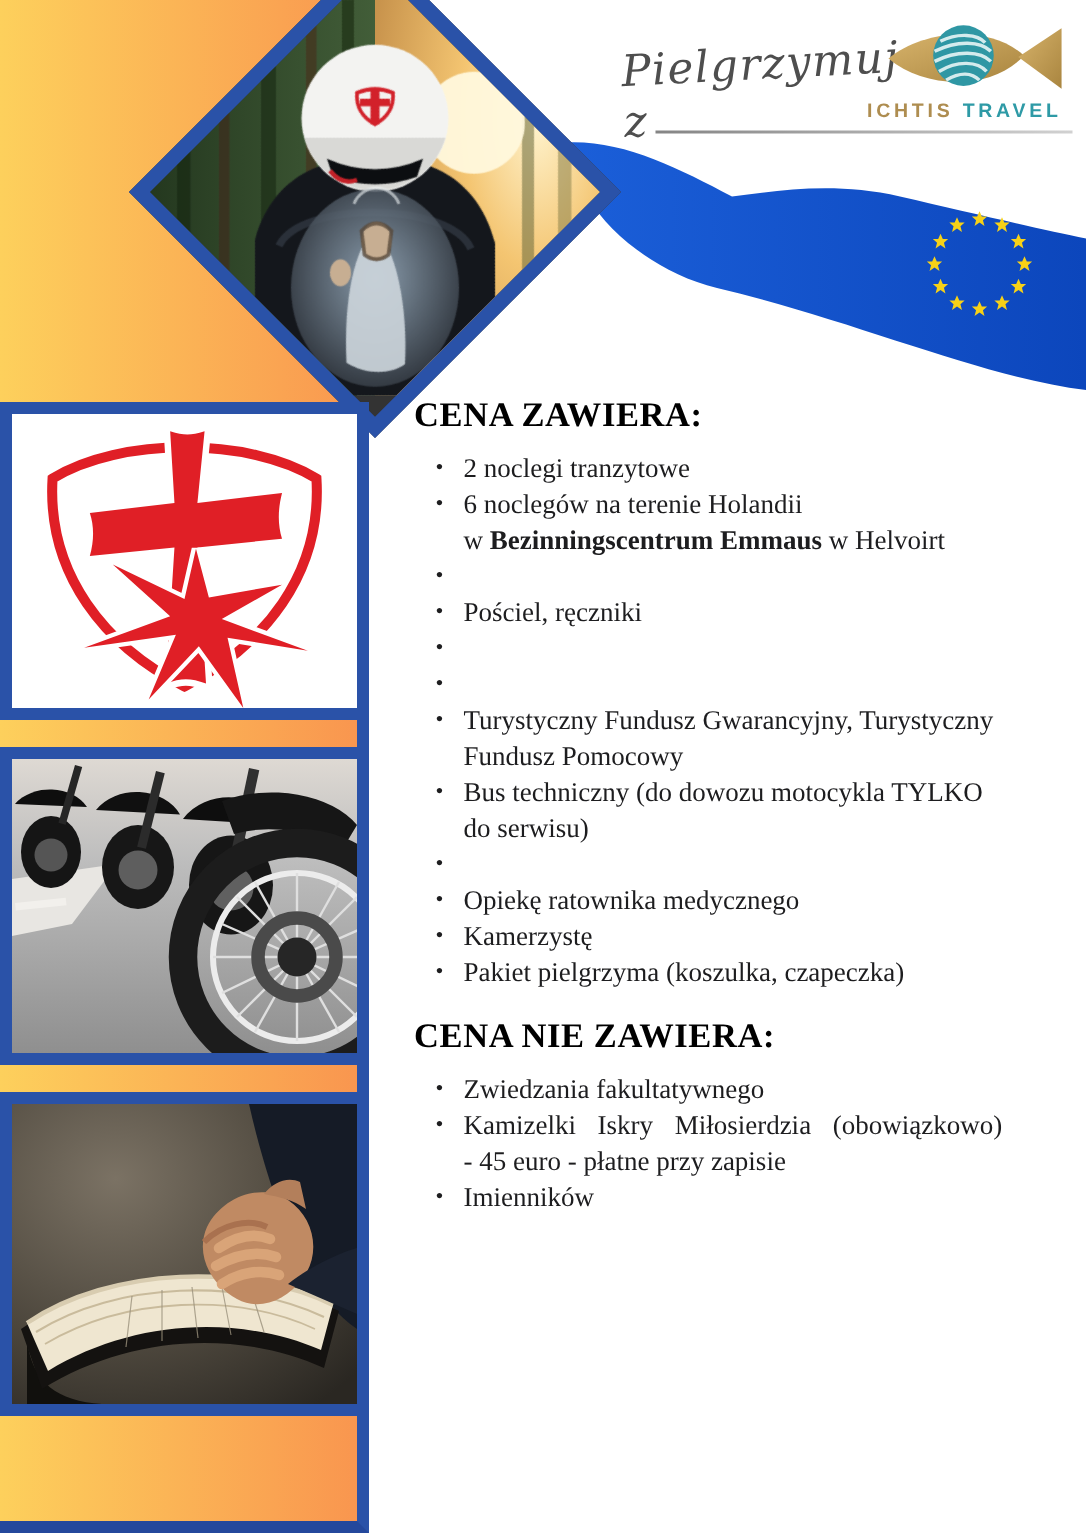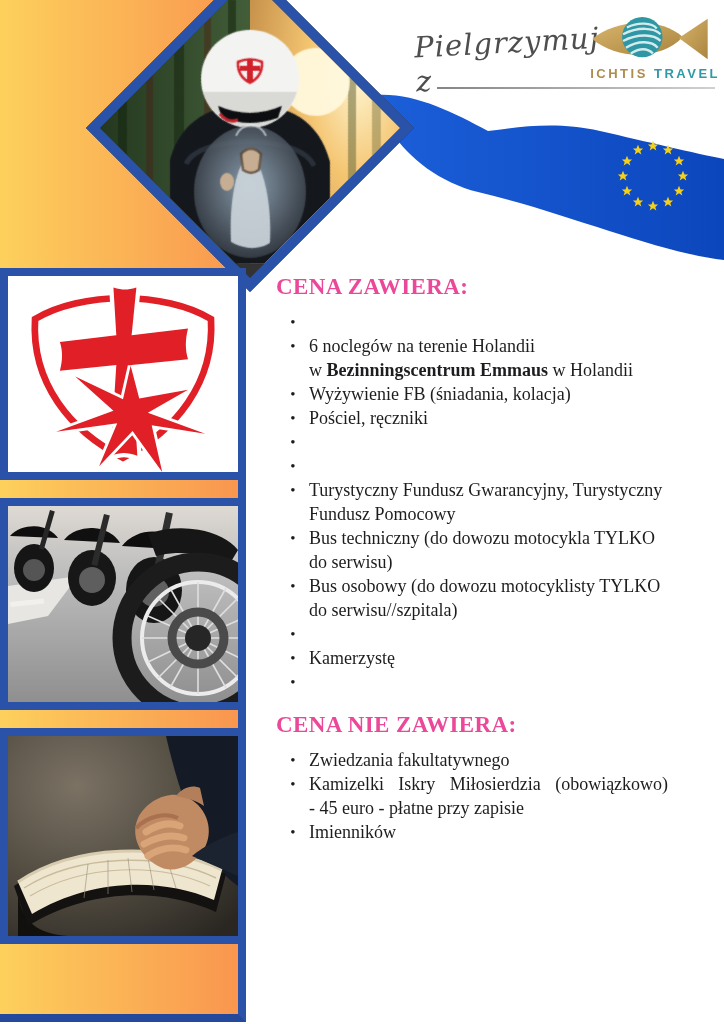--- a/index.html
+++ b/index.html
@@ -17,41 +17,41 @@
   .diamond{position:absolute;left:134px;top:12px;width:212px;height:212px;
     transform:rotate(45deg);border:10px solid #2A52A8;overflow:hidden;background:#333;}
   .diamond-inner{position:absolute;left:-54px;top:-54px;width:300px;height:300px;
     transform:rotate(-45deg);}
 
   
   .script-brand{position:absolute;left:415px;top:26px;width:170px;
     font-family:"DejaVu Serif",serif;font-style:italic;font-size:29px;color:#4e4e4e;
     transform:rotate(-3deg);letter-spacing:1px;}
   .fish-logo{position:absolute;left:584px;top:14px;width:132px;height:50px;}
-  .logo-line{position:absolute;left:578px;top:66px;width:142px;text-align:right;
+  .logo-line{position:absolute;left:578px;top:66px;width:142px;text-align:left;
     font-family:"Liberation Sans",sans-serif;font-weight:700;font-size:13px;letter-spacing:2.5px;}
   .logo-w1{color:#AE8D50;}  .logo-w2{color:#2E9AA6;}
   .brand-divider{position:absolute;left:437px;top:87px;width:278px;height:2px;
     background:linear-gradient(90deg,#6f6f6f,#c9c9c9);opacity:.85;}
 
   
   .left-col{position:absolute;left:0;top:268px;width:246px;height:754px;box-sizing:border-box;
     background:linear-gradient(90deg,#FDD05C 0%,#F9964F 100%);
     border-right:8px solid #2A52A8;border-bottom:8px solid #24489C;}
   .frame{position:absolute;left:0;width:246px;box-sizing:border-box;
     border:8px solid #2A52A8;background:#fff;overflow:hidden;}
   .frame-logo{top:0;height:212px;}
   .frame-moto{top:230px;height:212px;}
   .frame-pray{top:460px;height:216px;}
   .frame svg{display:block;width:100%;height:100%;}
 
   
   .text-col{position:absolute;left:276px;top:262px;width:440px;}
-  .price-heading{font-weight:700;font-size:23px;line-height:30px;color:#ec4899;
-    letter-spacing:.4px;margin:10px 0 8px 0;}
+  .price-heading{font-weight:700;font-size:23px;line-height:30px;color:#000000;
+    letter-spacing:.4px;margin:0 0 8px 0;}
   .price-heading.second{margin-top:16px;}
   .li{display:flex;font-size:18px;line-height:24px;color:#1d1d1f;}
   .dot{flex:0 0 14px;margin-left:10px;margin-right:9px;text-align:center;font-size:15px;line-height:24px;}
   .li-text{white-space:pre-line;}
   .b{font-weight:700;margin-top:16px;}
   .spread{word-spacing:.55em;}
 </style>
 </head>
 <body>
 
@@ -271,29 +271,29 @@
         </g>
       </svg>
     </div>
   </div>
 
   <div class="text-col">
     <div class="price-heading">CENA ZAWIERA:</div>
     <div>
         <div class="li">
           <span class="dot">•</span>
+          <span class="li-text"><span>2 noclegi tranzytowe</span></span>
         </div>
         <div class="li">
           <span class="dot">•</span>
           <span class="li-text"><span>6 noclegów na terenie Holandii
-w </span><span class="b">Bezinningscentrum Emmaus</span><span> w Holandii</span></span>
-        </div>
-        <div class="li">
-          <span class="dot">•</span>
-          <span class="li-text"><span>Wyżywienie FB (śniadania, kolacja)</span></span>
+w </span><span class="b">Bezinningscentrum Emmaus</span><span> w Helvoirt</span></span>
+        </div>
+        <div class="li">
+          <span class="dot">•</span>
         </div>
         <div class="li">
           <span class="dot">•</span>
           <span class="li-text"><span>Pościel, ręczniki</span></span>
         </div>
         <div class="li">
           <span class="dot">•</span>
         </div>
         <div class="li">
           <span class="dot">•</span>
@@ -303,32 +303,32 @@
           <span class="li-text"><span>Turystyczny Fundusz Gwarancyjny, Turystyczny
 Fundusz Pomocowy</span></span>
         </div>
         <div class="li">
           <span class="dot">•</span>
           <span class="li-text"><span>Bus techniczny (do dowozu motocykla TYLKO
 do serwisu)</span></span>
         </div>
         <div class="li">
           <span class="dot">•</span>
-          <span class="li-text"><span>Bus osobowy (do dowozu motocyklisty TYLKO
-do serwisu//szpitala)</span></span>
-        </div>
-        <div class="li">
-          <span class="dot">•</span>
+        </div>
+        <div class="li">
+          <span class="dot">•</span>
+          <span class="li-text"><span>Opiekę ratownika medycznego</span></span>
         </div>
         <div class="li">
           <span class="dot">•</span>
           <span class="li-text"><span>Kamerzystę</span></span>
         </div>
         <div class="li">
           <span class="dot">•</span>
+          <span class="li-text"><span>Pakiet pielgrzyma (koszulka, czapeczka)</span></span>
         </div>
       </div>
 
     <div class="price-heading second">CENA NIE ZAWIERA:</div>
     <div>
         <div class="li">
           <span class="dot">•</span>
           <span class="li-text"><span>Zwiedzania fakultatywnego</span></span>
         </div>
         <div class="li">

